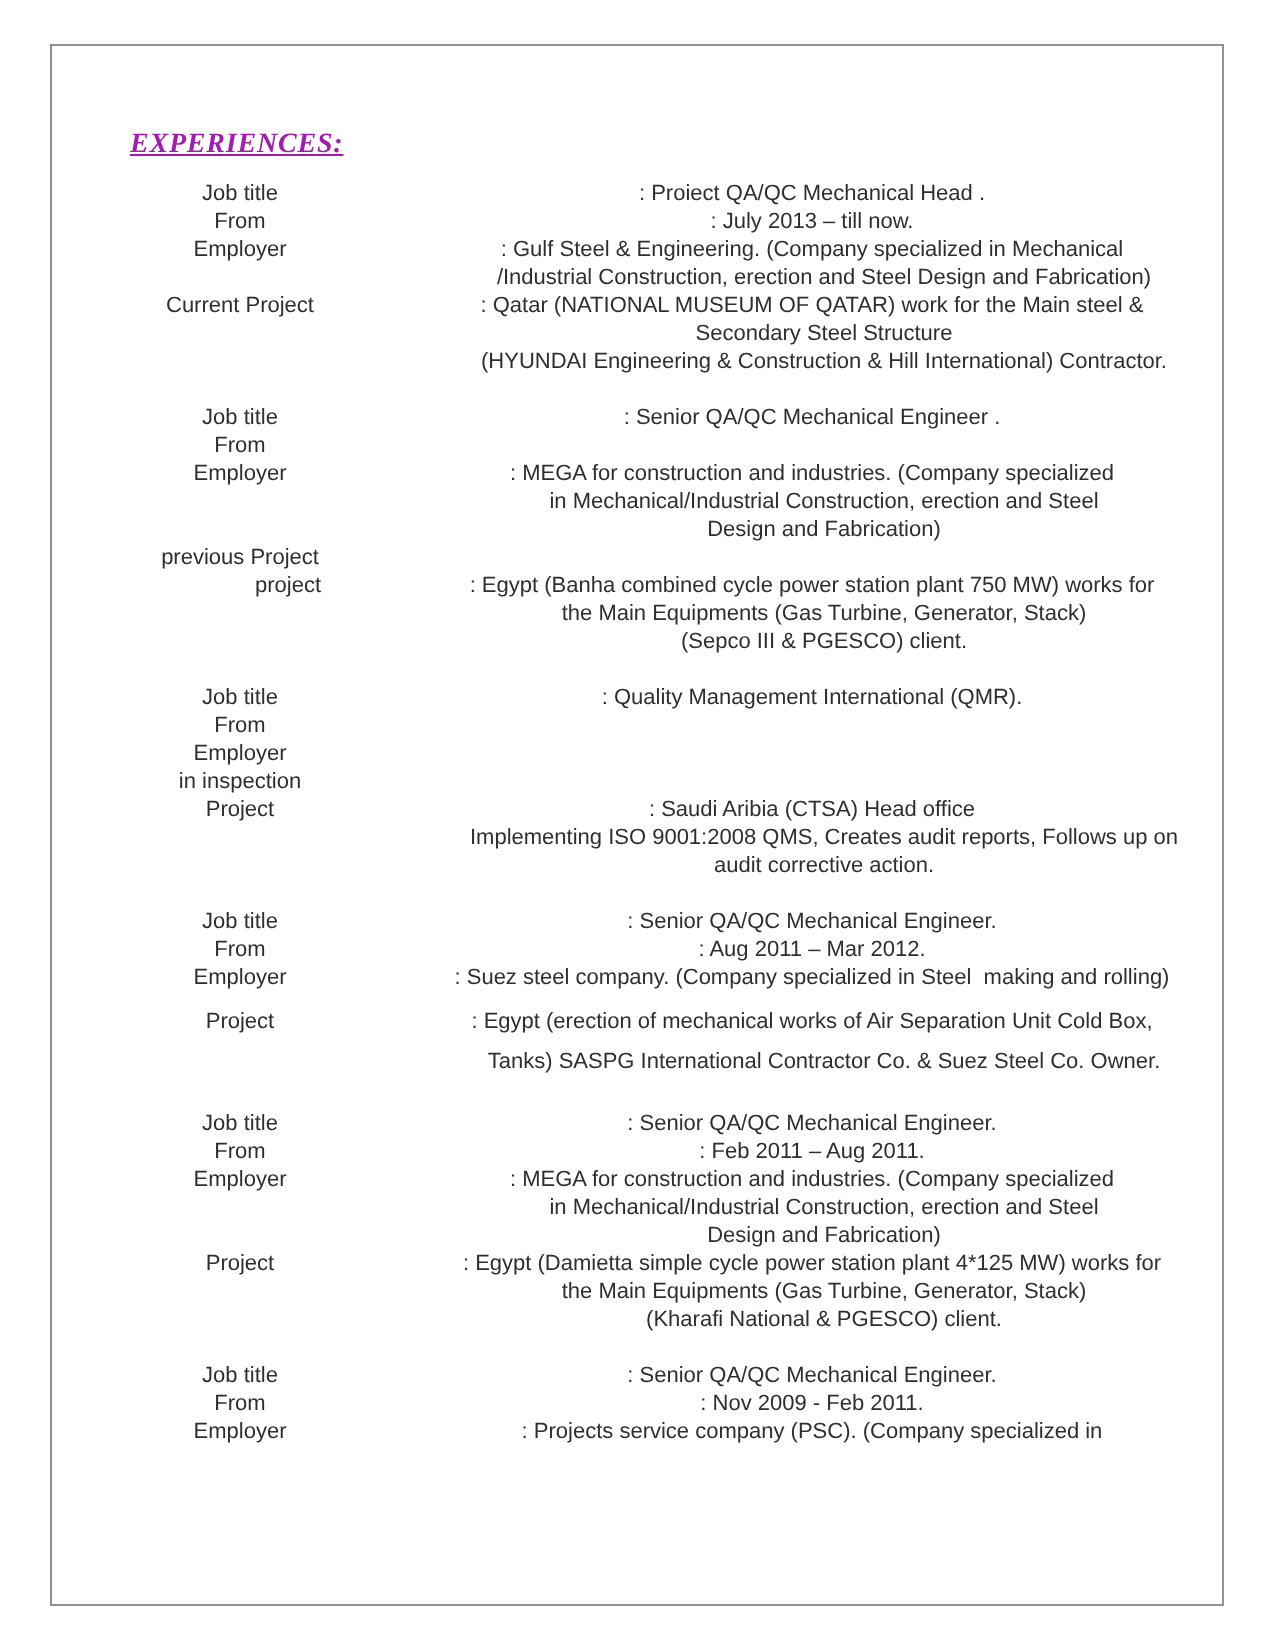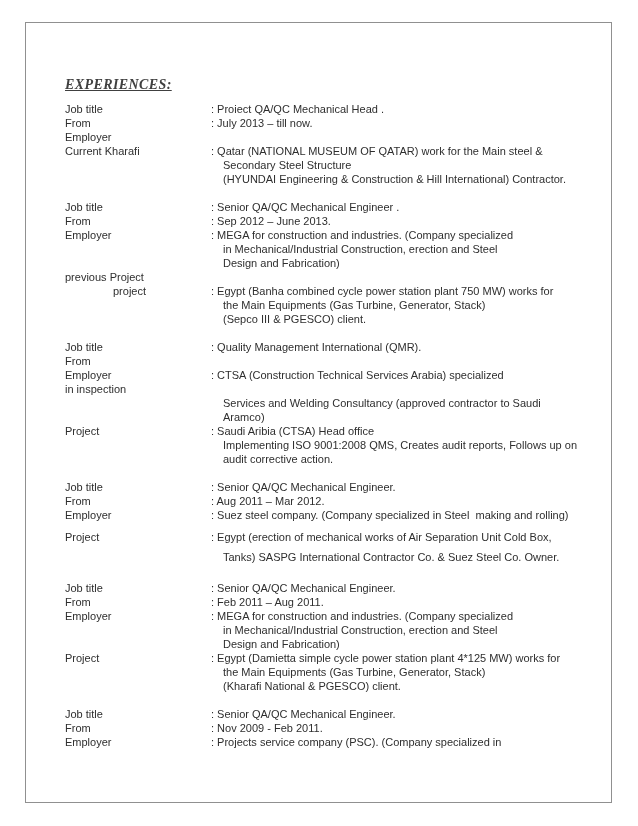--- a/index.html
+++ b/index.html
@@ -25,26 +25,27 @@
     border: 1px solid #909090;
     background: #ffffff;
     padding: 42px 10px 0 39px;
   }
   .doc-title {
     font-family: "Liberation Serif", serif;
     font-size: 14px;
     font-weight: bold;
     font-style: italic;
     text-decoration: underline;
-    color: #404040;
+    color: #a21caf;
     letter-spacing: 0.4px;
-    margin: 12px 0 9px 0;
+    margin: 0 0 9px 0;
   }
   .entry {
     margin: 0;
+    text-align: center;
   }
   .entry + .entry {
     margin-top: 14px;
   }
   .row {
     display: flex;
     align-items: flex-start;
     font-size: 11px;
     line-height: 14px;
   }
@@ -80,37 +81,38 @@
     <div class="row">
       <div class="label">Job title</div>
       <div class="value">: Proiect QA/QC Mechanical Head .</div>
     </div>
     <div class="row">
       <div class="label">From</div>
       <div class="value">: July 2013 – till now.</div>
     </div>
     <div class="row">
       <div class="label">Employer</div>
-    </div>
-    <div class="row">
-      <div class="label">Current Kharafi</div>
+      <div class="value">: Gulf Steel &amp; Engineering. (Company specialized in Mechanical
+/Industrial Construction, erection and Steel Design and Fabrication)</div>
+    </div>
+    <div class="row">
+      <div class="label">Current Project</div>
       <div class="value">: Qatar (NATIONAL MUSEUM OF QATAR) work for the Main steel &amp;
 Secondary Steel Structure
 (HYUNDAI Engineering &amp; Construction &amp; Hill International) Contractor.</div>
     </div>
   </section>
 
   <section class="entry">
     <div class="row">
       <div class="label">Job title</div>
       <div class="value">: Senior QA/QC Mechanical Engineer .</div>
     </div>
     <div class="row">
       <div class="label">From</div>
-      <div class="value">: Sep 2012 – June 2013.</div>
     </div>
     <div class="row">
       <div class="label">Employer</div>
       <div class="value">: MEGA for construction and industries. (Company specialized
 in Mechanical/Industrial Construction, erection and Steel
 Design and Fabrication)</div>
     </div>
     <div class="row">
       <div class="label">previous Project</div>
     </div>
@@ -126,24 +128,20 @@
     <div class="row">
       <div class="label">Job title</div>
       <div class="value">: Quality Management International (QMR).</div>
     </div>
     <div class="row">
       <div class="label">From</div>
     </div>
     <div class="row">
       <div class="label">Employer
 in inspection</div>
-      <div class="value">: CTSA (Construction Technical Services Arabia) specialized
-
-Services and Welding Consultancy (approved contractor to Saudi
-Aramco)</div>
     </div>
     <div class="row">
       <div class="label">Project</div>
       <div class="value">: Saudi Aribia (CTSA) Head office
 Implementing ISO 9001:2008 QMS, Creates audit reports, Follows up on
 audit corrective action.</div>
     </div>
   </section>
 
   <section class="entry">

